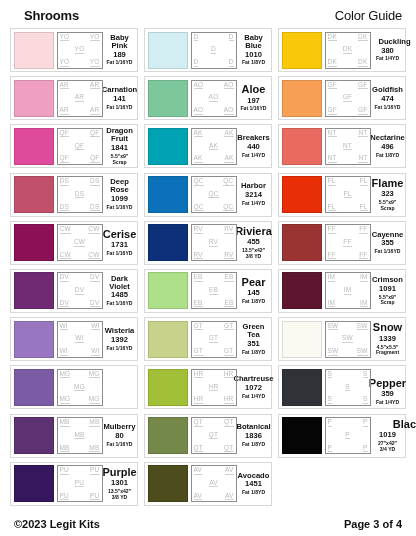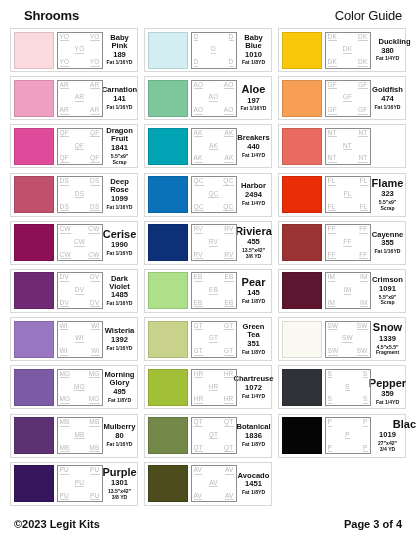--- a/index.html
+++ b/index.html
@@ -257,21 +257,21 @@
             <div class="code-row mid">
               <span class="code-tok ul">CW</span>
             </div>
             <div class="code-row">
               <span class="code-tok ul">CW</span>
               <span class="code-tok ul">CW</span>
             </div>
           </div>
           <div class="info">
             <div class="info-name big" style="white-space: pre-line;">Cerise</div>
-            <div class="info-num">1990</div>
+            <div class="info-num">1731</div>
             <div class="info-cut">Fat 1/16YD</div>
           </div>
         </div>
         <div class="card">
           <div class="swatch" style="background: rgb(111, 42, 115);"></div>
           <div class="codebox">
             <div class="code-row">
               <span class="code-tok ul">DV</span>
               <span class="code-tok ul">DV</span>
             </div>
@@ -318,26 +318,20 @@
               <span class="code-tok ul">MG</span>
               <span class="code-tok ul">MG</span>
             </div>
             <div class="code-row mid">
               <span class="code-tok ul">MG</span>
             </div>
             <div class="code-row">
               <span class="code-tok ul">MG</span>
               <span class="code-tok ul">MG</span>
             </div>
-          </div>
-          <div class="info">
-            <div class="info-name" style="white-space: pre-line;">Morning
-Glory</div>
-            <div class="info-num">495</div>
-            <div class="info-cut">Fat 1/8YD</div>
           </div>
         </div>
         <div class="card">
           <div class="swatch" style="background: rgb(92, 50, 114);"></div>
           <div class="codebox">
             <div class="code-row">
               <span class="code-tok ul">MB</span>
               <span class="code-tok ul">MB</span>
             </div>
             <div class="code-row mid">
@@ -452,21 +446,21 @@
             <div class="code-row mid">
               <span class="code-tok ul">QC</span>
             </div>
             <div class="code-row">
               <span class="code-tok ul">QC</span>
               <span class="code-tok ul">QC</span>
             </div>
           </div>
           <div class="info">
             <div class="info-name" style="white-space: pre-line;">Harbor</div>
-            <div class="info-num">2494</div>
+            <div class="info-num">3214</div>
             <div class="info-cut">Fat 1/4YD</div>
           </div>
         </div>
         <div class="card">
           <div class="swatch" style="background: rgb(12, 49, 120);"></div>
           <div class="codebox">
             <div class="code-row">
               <span class="code-tok ul">RV</span>
               <span class="code-tok ul">RV</span>
             </div>
@@ -642,20 +636,25 @@
               <span class="code-tok ul">NT</span>
               <span class="code-tok ul">NT</span>
             </div>
             <div class="code-row mid">
               <span class="code-tok ul">NT</span>
             </div>
             <div class="code-row">
               <span class="code-tok ul">NT</span>
               <span class="code-tok ul">NT</span>
             </div>
+          </div>
+          <div class="info">
+            <div class="info-name" style="white-space: pre-line;">Nectarine</div>
+            <div class="info-num">496</div>
+            <div class="info-cut">Fat 1/8YD</div>
           </div>
         </div>
         <div class="card">
           <div class="swatch" style="background: rgb(233, 45, 6);"></div>
           <div class="codebox">
             <div class="code-row">
               <span class="code-tok ul">FL</span>
               <span class="code-tok ul">FL</span>
             </div>
             <div class="code-row mid">

